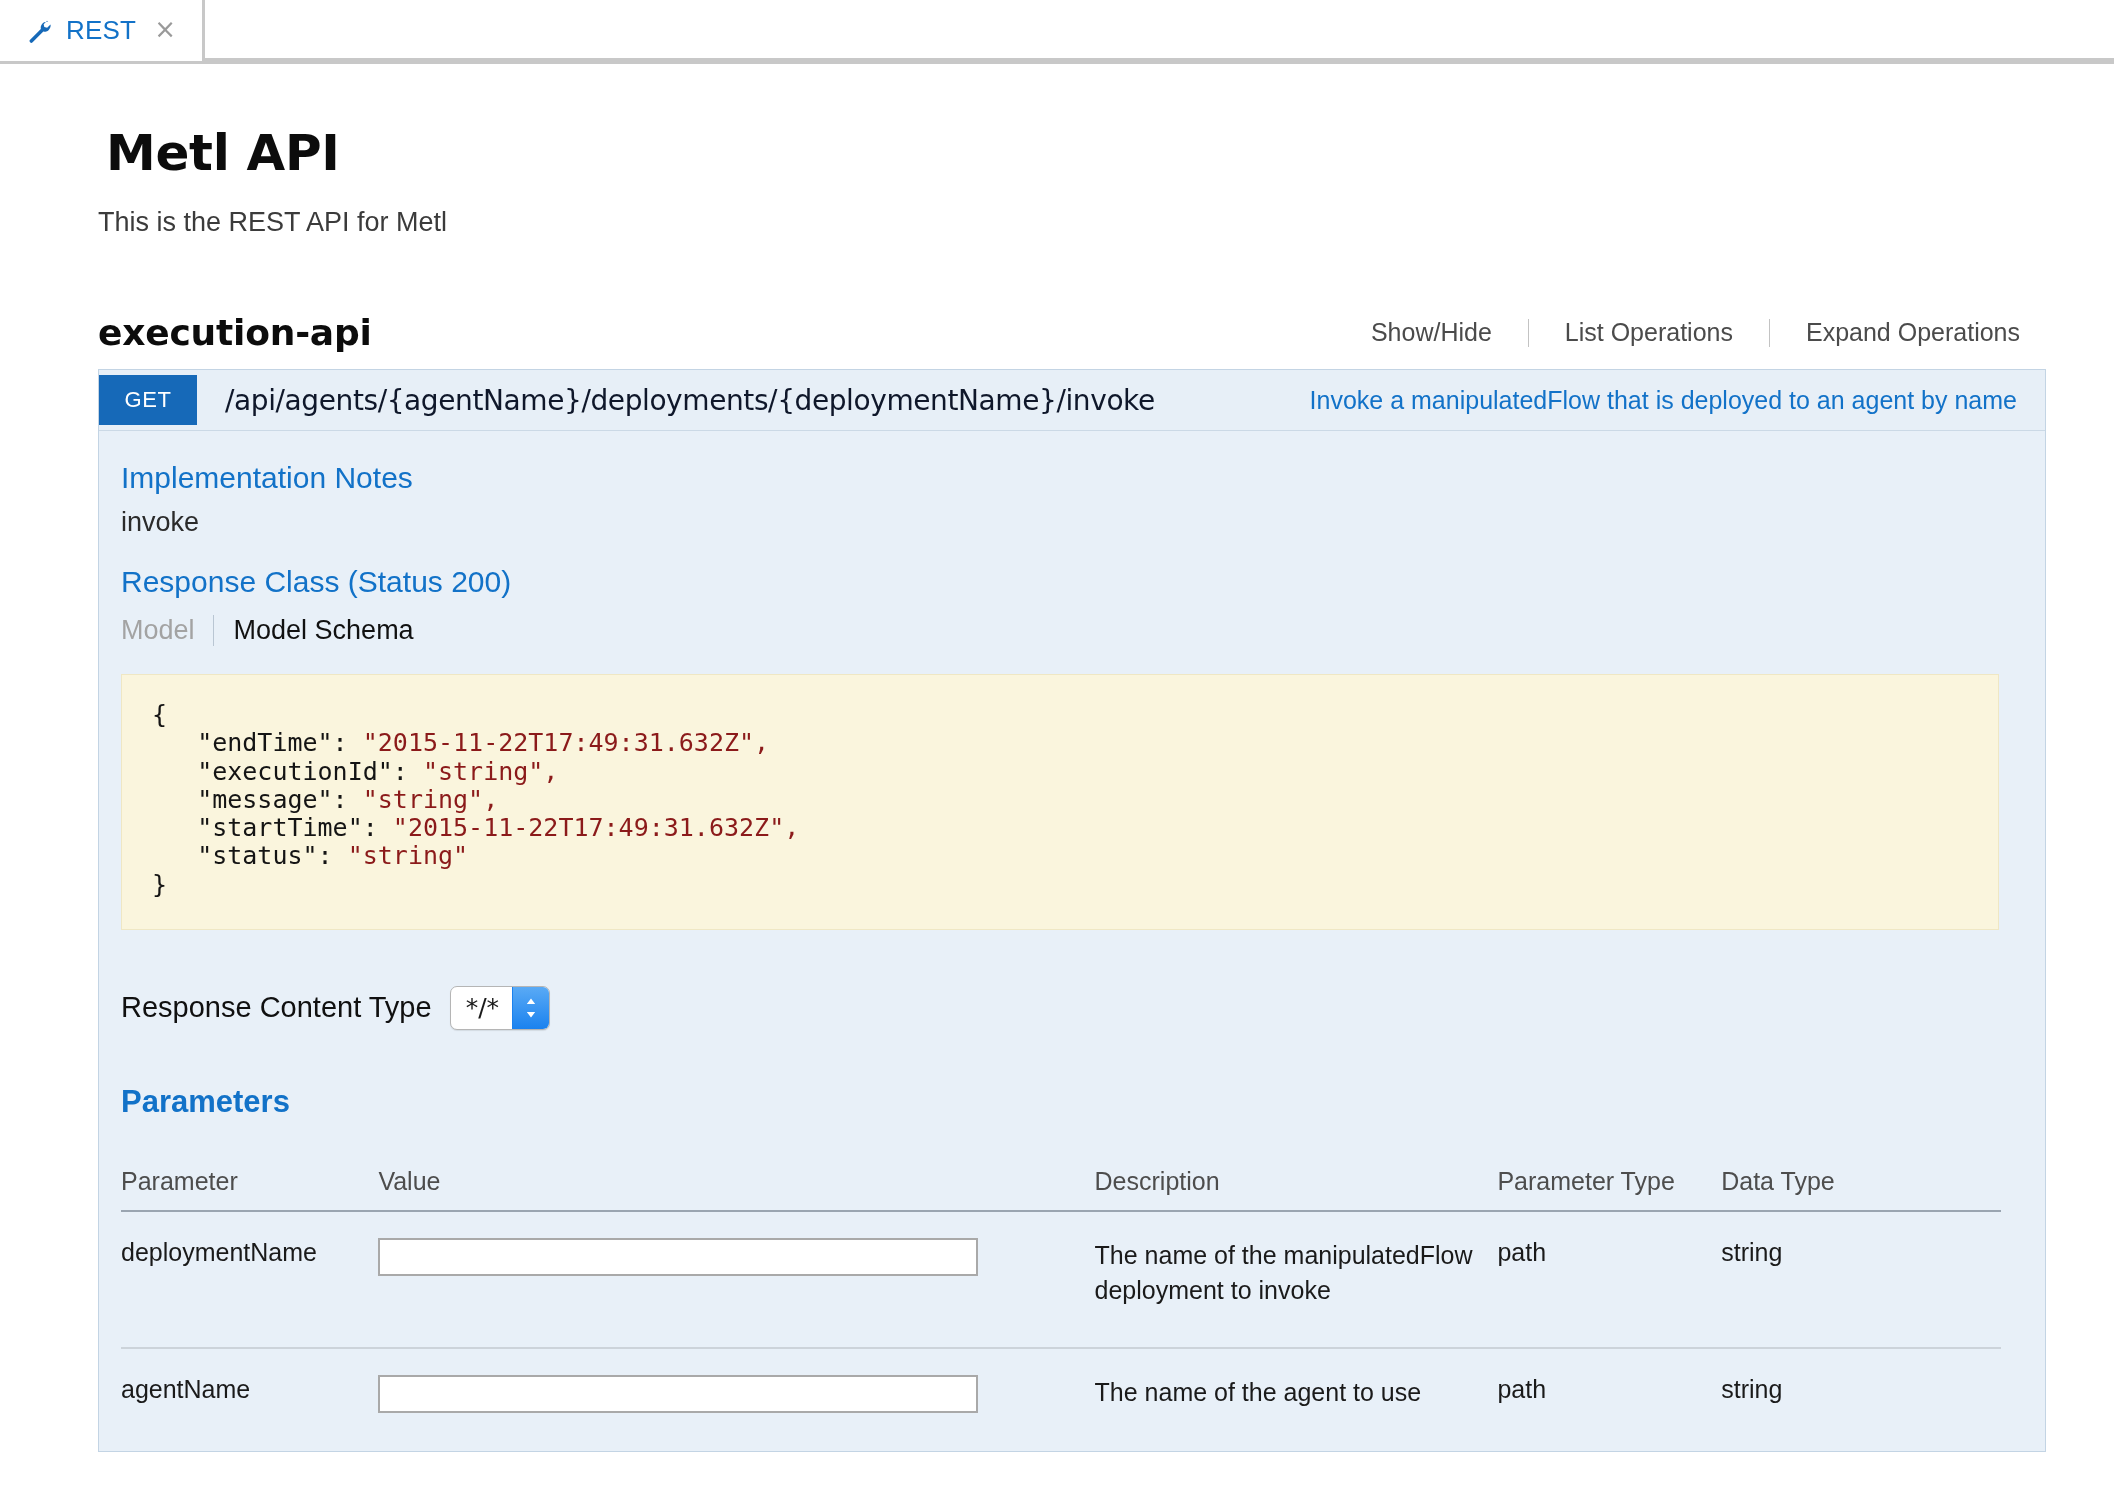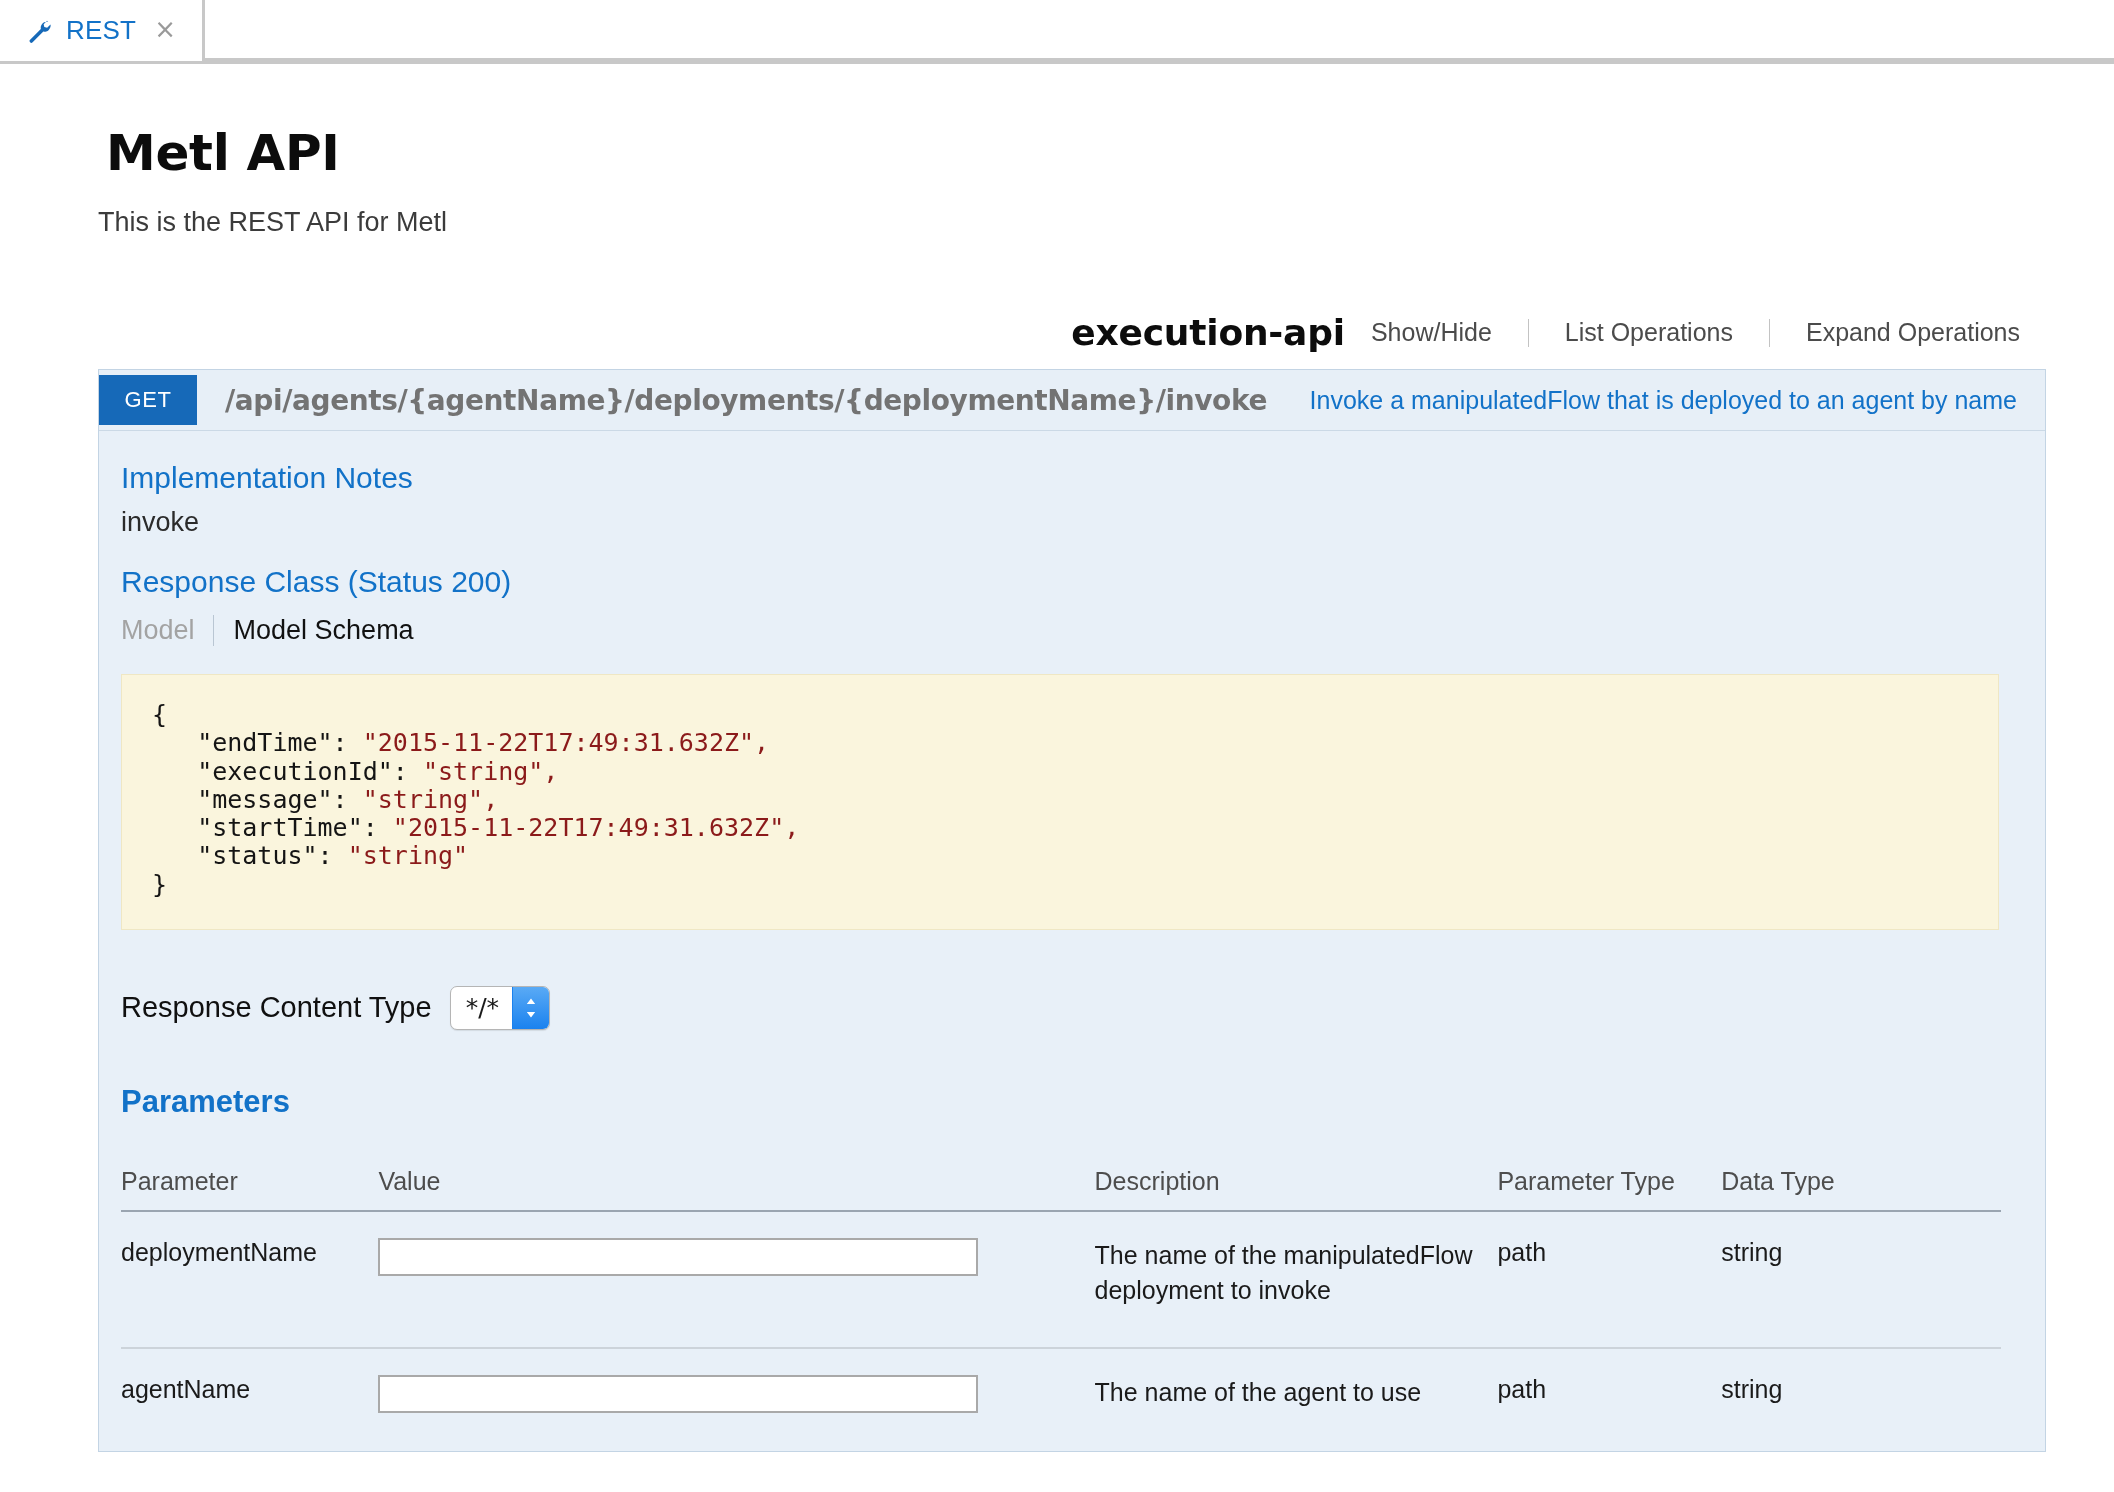--- a/index.html
+++ b/index.html
@@ -90,21 +90,21 @@
   }
 
   
   .resource {
     margin-top: 74px;
     width: 1948px;
   }
   .resource-head {
     display: flex;
     align-items: flex-end;
-    justify-content: flex-end;
+    justify-content: space-between;
     padding-bottom: 16px;
   }
   .resource-name {
     font-size: 36px;
     font-weight: bold;
     color: #0c0c0c;
     font-family: "DejaVu Sans", sans-serif;
     letter-spacing: -0.2px;
   }
   .resource-options {
@@ -151,22 +151,22 @@
     letter-spacing: 0.6px;
     width: 98px;
     height: 50px;
     display: flex;
     align-items: center;
     justify-content: center;
     flex: 0 0 auto;
   }
   .op-path {
     font-size: 28px;
-    color: #737373;
-    font-weight: bold;
+    color: #0f172a;
+    font-weight: normal;
     margin-left: 28px;
     font-family: "DejaVu Sans", sans-serif;
     letter-spacing: -0.4px;
     white-space: nowrap;
     flex: 0 0 auto;
   }
   .op-summary {
     margin-left: auto;
     color: #1272c8;
     font-size: 25px;

